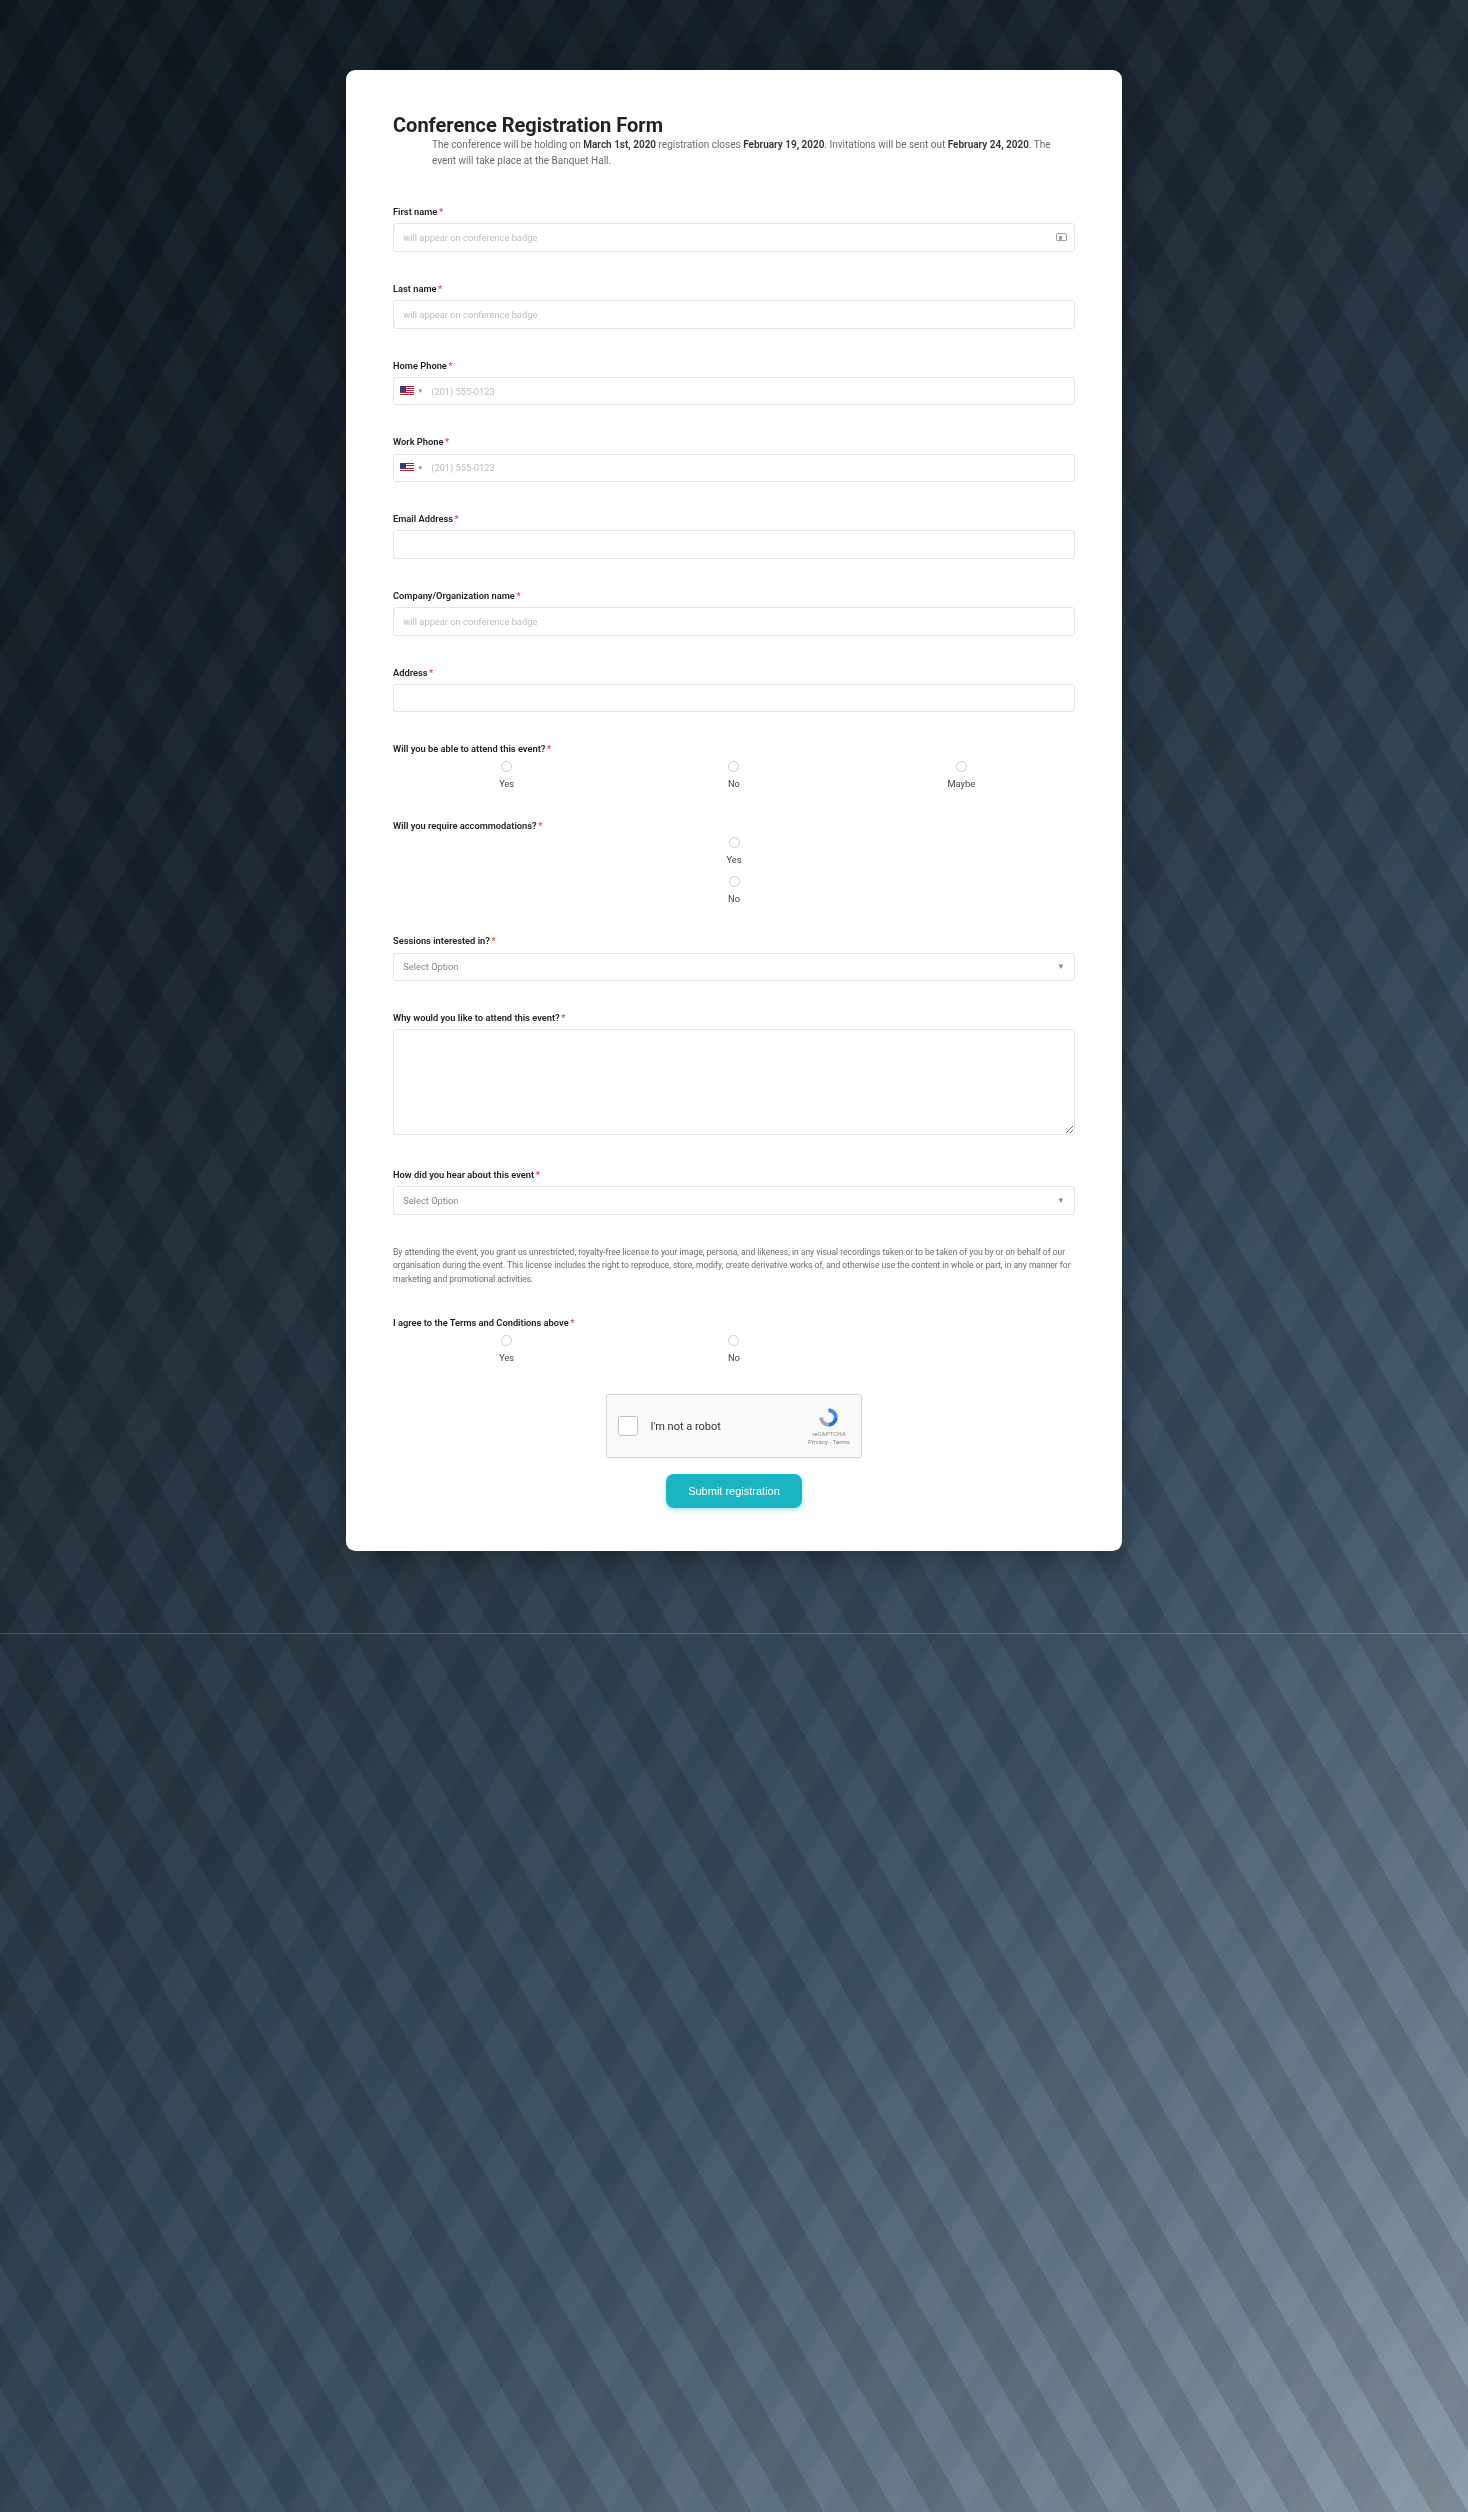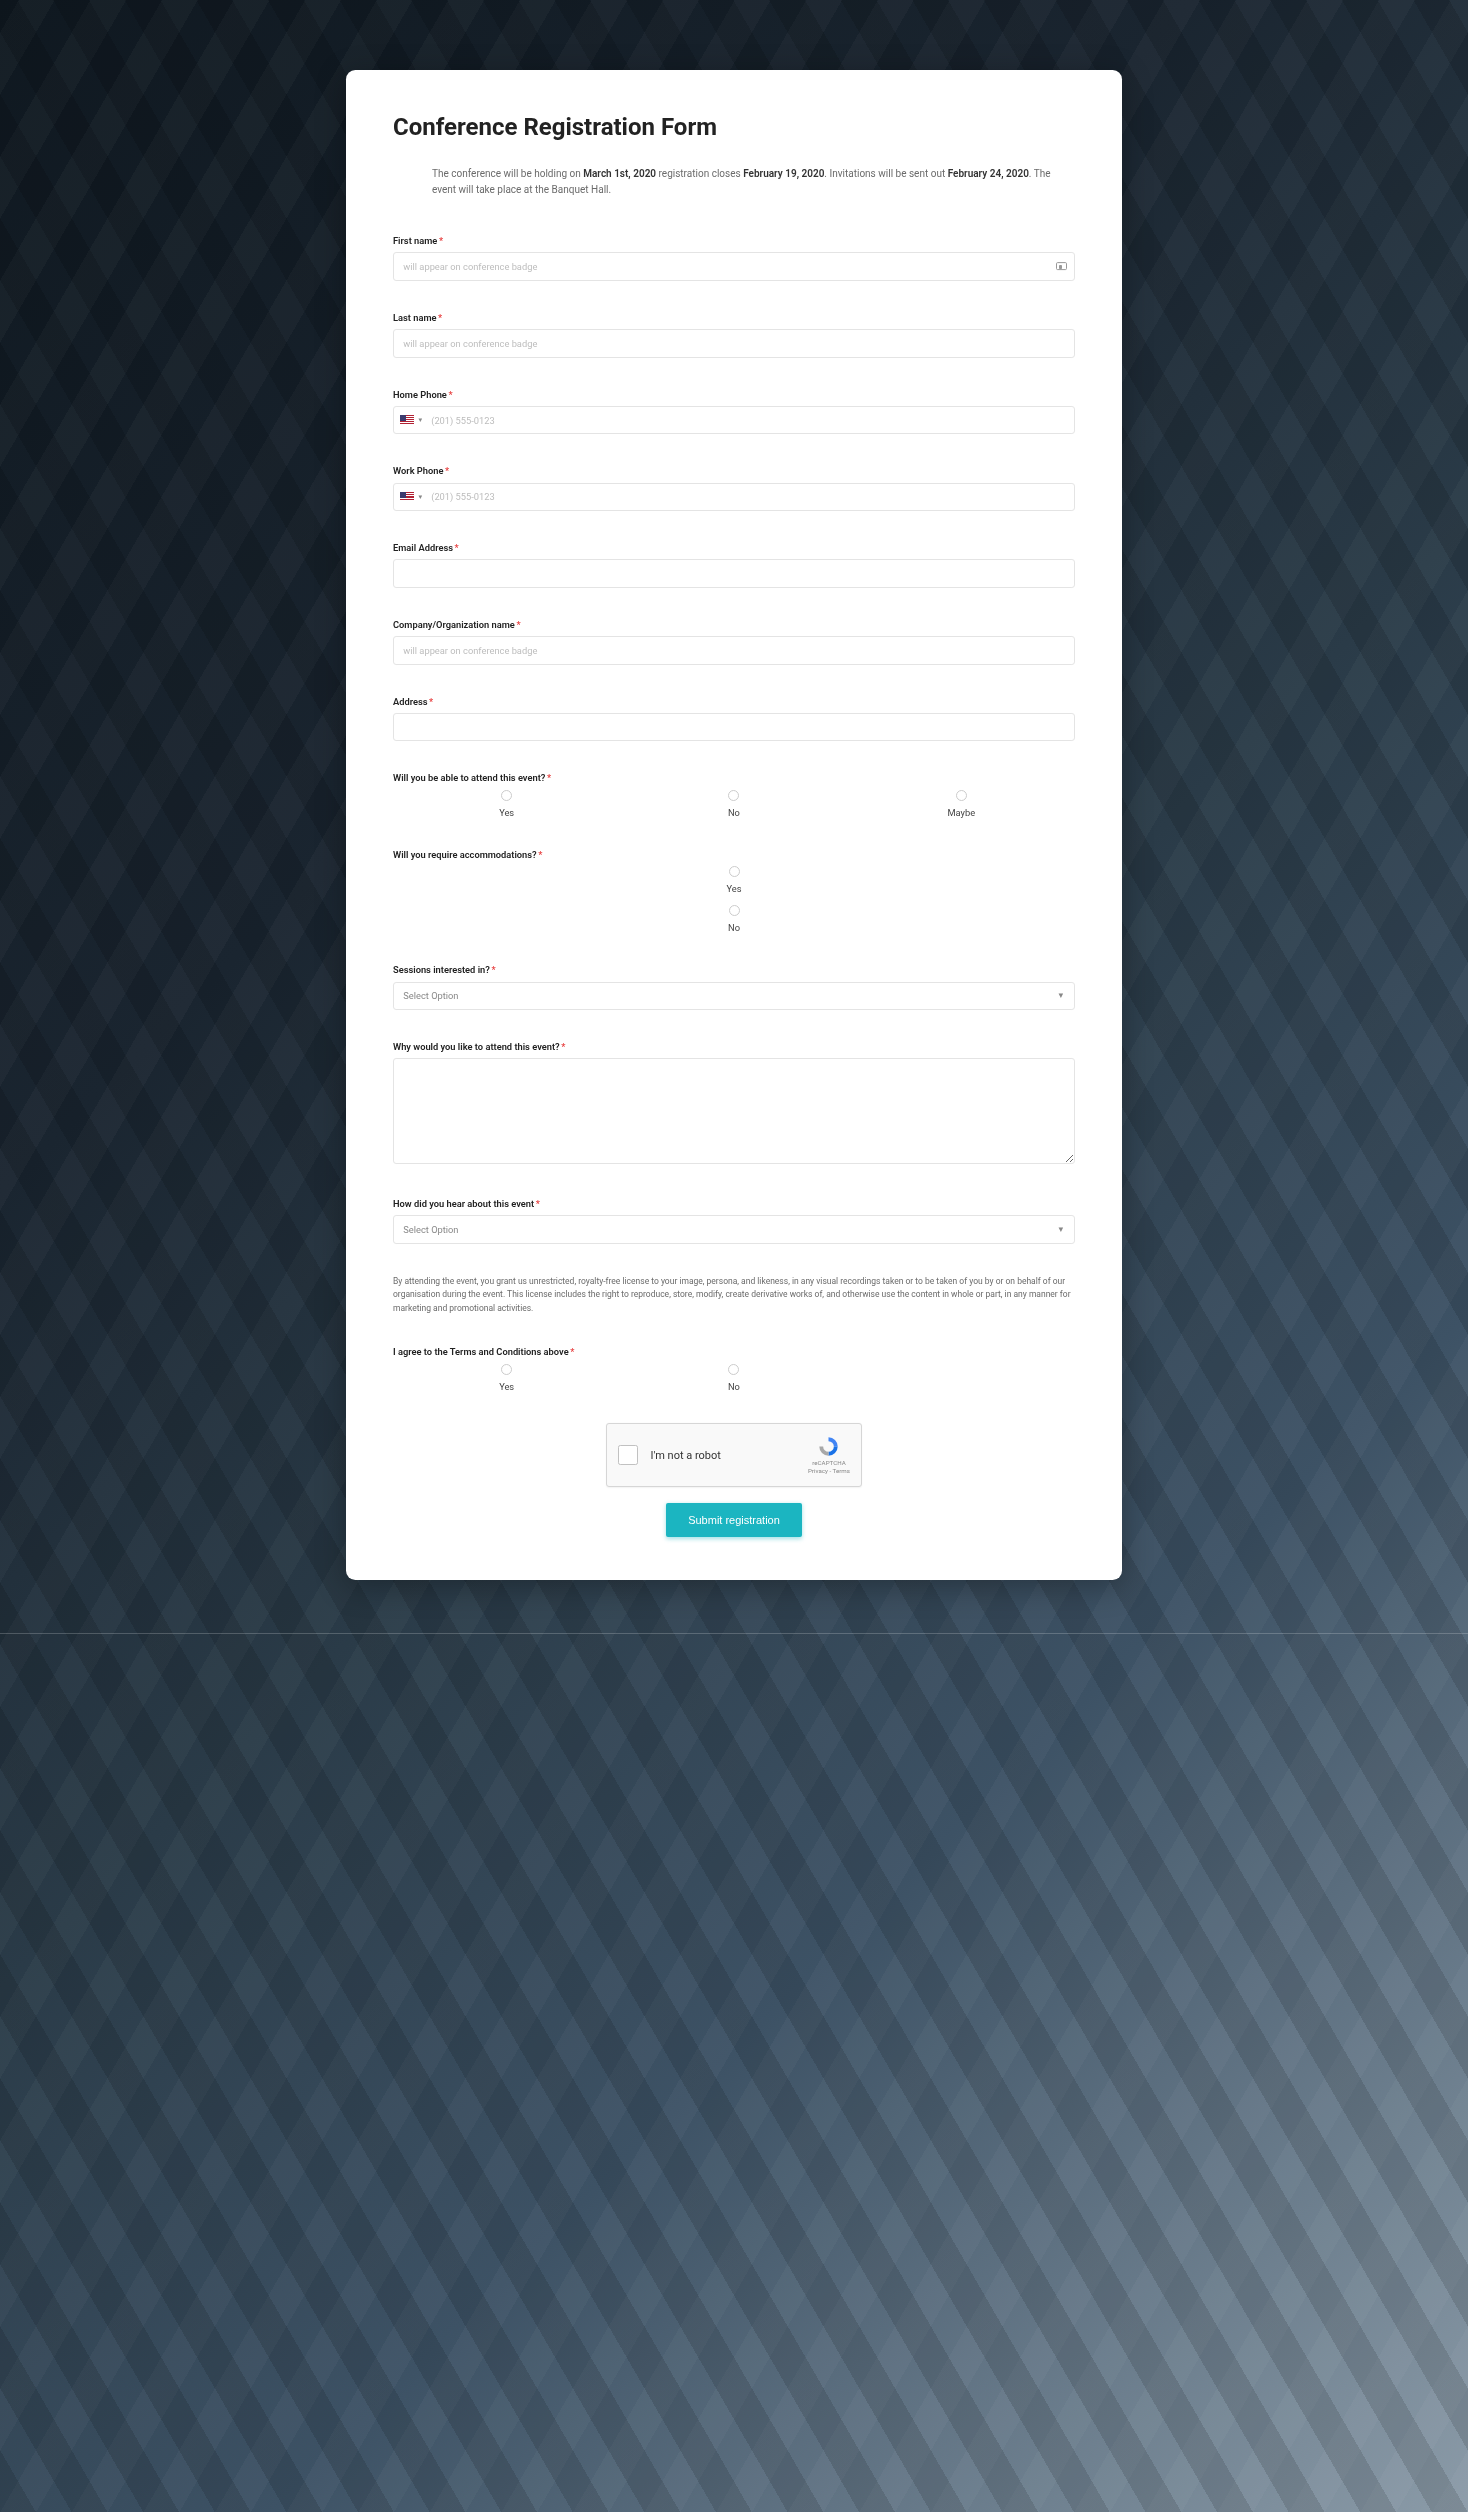--- a/index.html
+++ b/index.html
@@ -37,24 +37,23 @@
   z-index: 1;
   width: 776px;
   max-width: 95%;
   margin: 70px auto;
   background: #fff;
   border-radius: 9.3px;
   padding: 43px 47px 43px;
   box-shadow: 0 6.2px 31px rgba(0,0,0,0.3);
 }
 .title {
-  font-size: 24px;
+  font-size: 20px;
   font-weight: 700;
   color: #222;
-  margin-bottom: 25px;
 }
 .intro {
   font-size: 10px;
   color: #6b6b6b;
   line-height: 1.6;
   margin-bottom: 37px;
   padding-left: 39px;
 }
 .intro b { color: #333; font-weight: 600; }
 .field { margin-bottom: 31px; }
@@ -144,21 +143,21 @@
   margin-right: 12.4px;
 }
 .recaptcha .txt { font-size: 11px; color: #333; flex: 1; }
 .recaptcha .logo { text-align: center; font-size: 6.2px; color: #888; }
 .recaptcha .logo svg { display:block; margin: 0 auto 1.6px; }
 .submit-wrap { text-align: center; margin-top: 15.5px; }
 .submit {
   background: #1bb5c1;
   color: #fff;
   border: none;
-  border-radius: 2px;
+  border-radius: 8px;
   padding: 11px 22px;
   font-size: 11px;
   cursor: pointer;
   box-shadow: 0 1.6px 4.7px rgba(27,181,193,0.4);
 }
 .text-input-wrap { position: relative; }
 .input-icon {
   position: absolute; right: 7.8px; top: 50%; transform: translateY(-50%);
   width: 11px; height: 7.8px; border: 0.8px solid #999; border-radius: 1.6px;
 }

